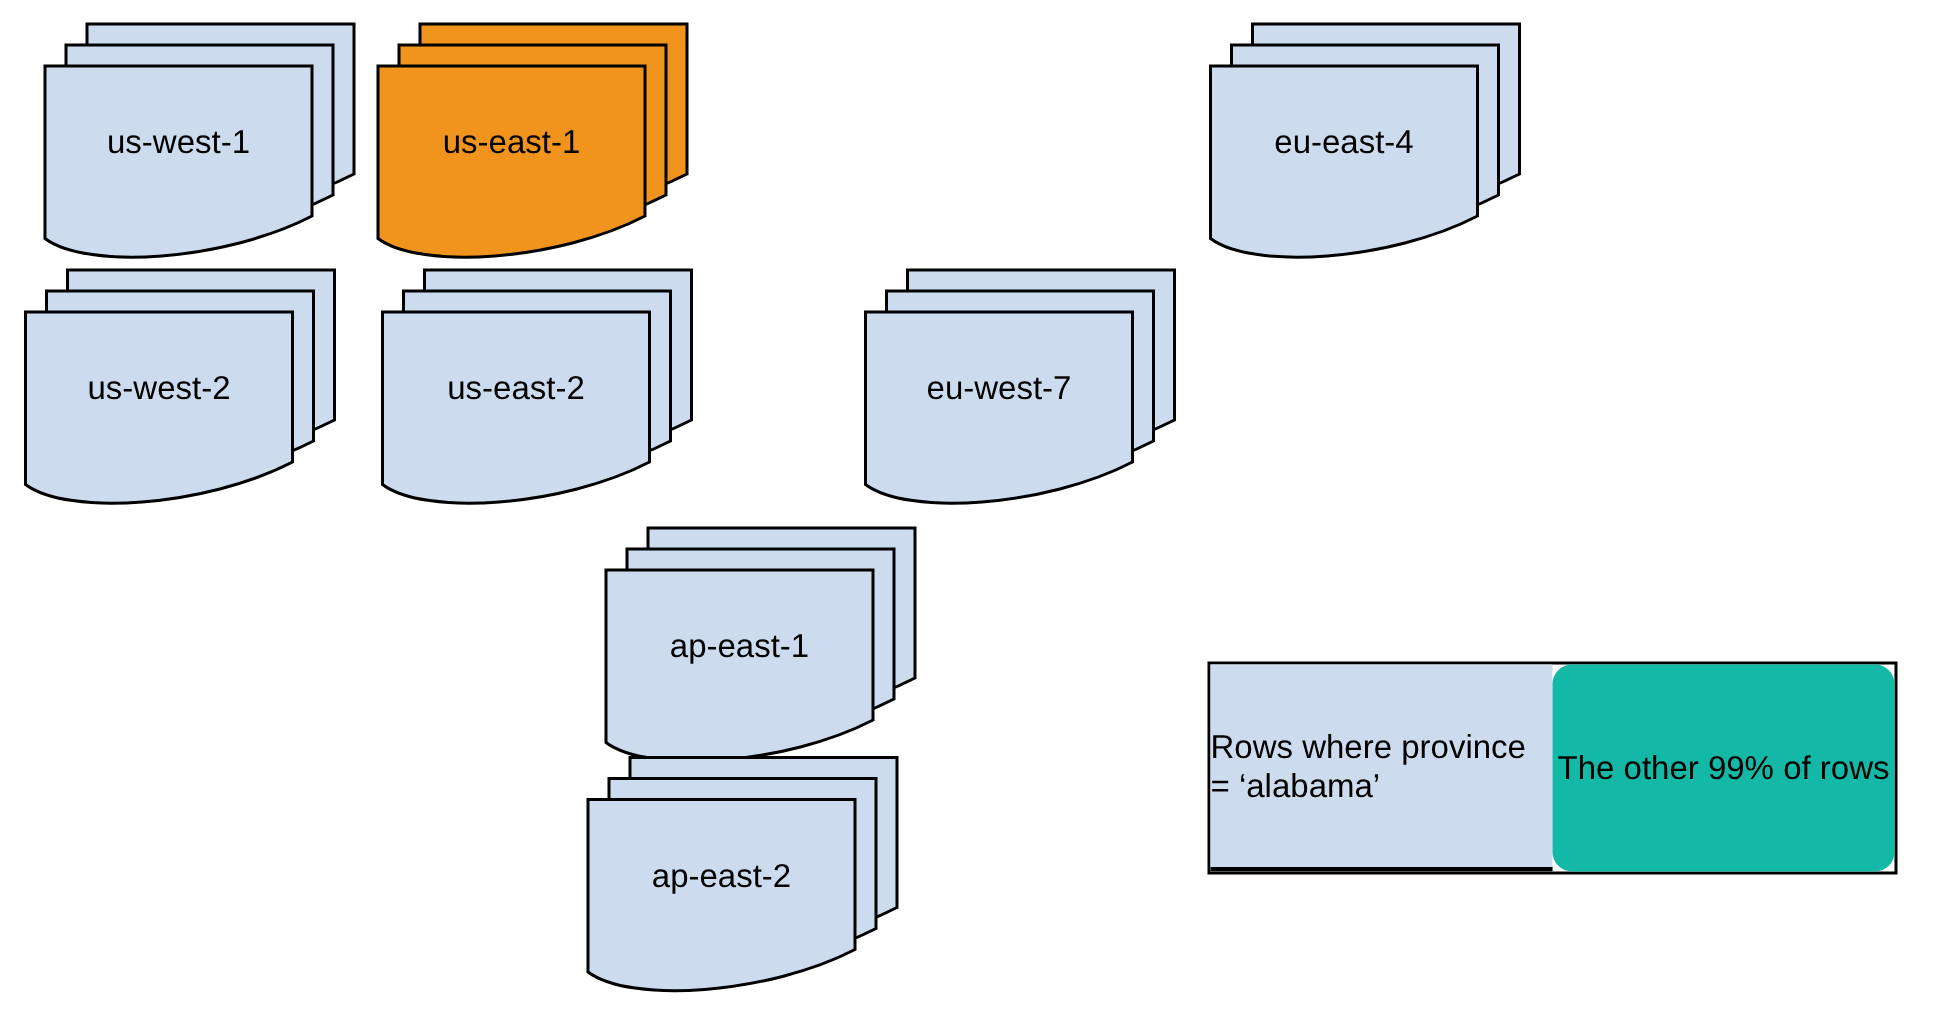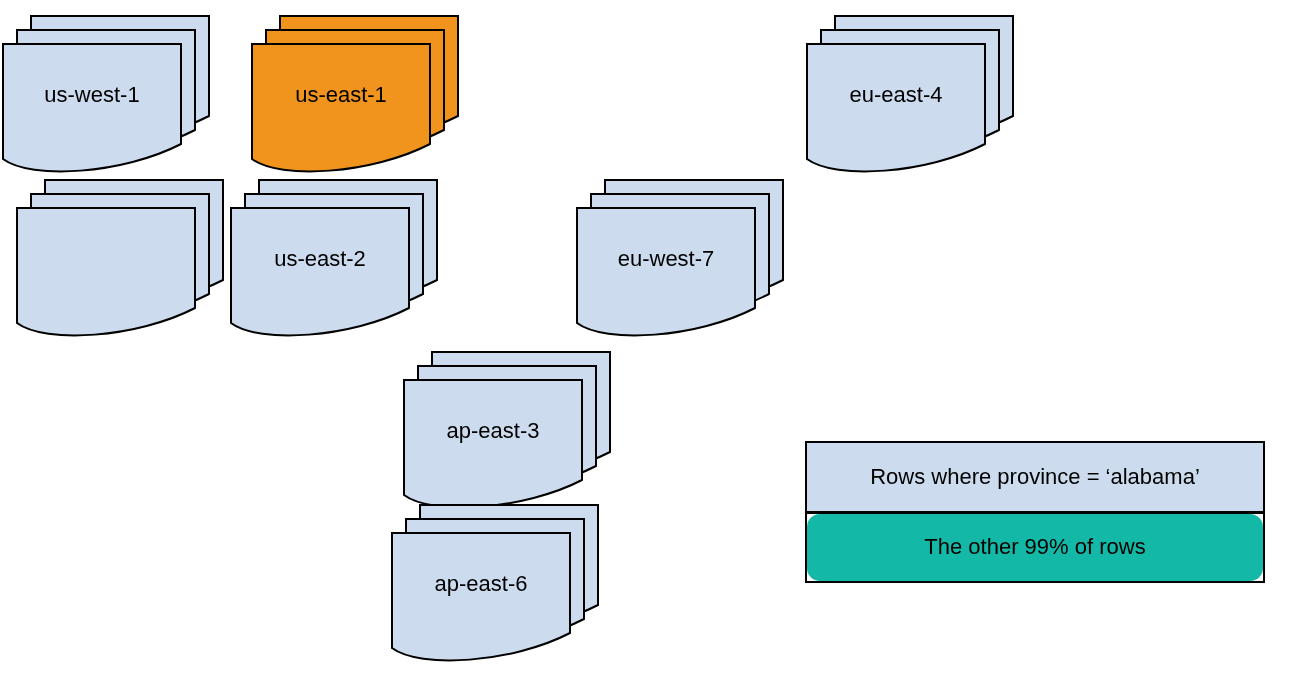--- a/index.html
+++ b/index.html
@@ -43,21 +43,21 @@
   }
   .legend {
     position: absolute;
     left: 805px;
     top: 441px;
     width: 460px;
     height: 142px;
     border: 2px solid #000000;
     box-sizing: border-box;
     display: flex;
-    flex-direction: column;
+    flex-direction: row;
     justify-content: space-between;
   }
   .legend-row {
     flex: 1;
     display: flex;
     align-items: center;
     justify-content: center;
     font-size: 22px;
     color: #000000;
   }
@@ -70,21 +70,21 @@
 
 <div id="canvas">
   <div class="legend">
     <div class="legend-row first" style="background: rgb(204, 220, 238);">
       <span>Rows where province = ‘alabama’</span>
     </div>
     <div class="legend-row" style="background: #14b8a6; border-radius: 13px;">
       <span>The other 99% of rows</span>
     </div>
   </div>
-<div class="doc-stack" style="left: 1px; top: 14px;">
+<div class="doc-stack" style="left: 28px; top: 14px;">
     <svg class="doc back" width="182" height="140" viewBox="0 0 182 140">
       <path d="M2 2 L180 2 L180 102 C122 132 30 138 2 117 Z" fill="#ccdcee" stroke="#000000" stroke-width="2"></path>
     </svg>
     <svg class="doc mid" width="182" height="140" viewBox="0 0 182 140">
       <path d="M2 2 L180 2 L180 102 C122 132 30 138 2 117 Z" fill="#ccdcee" stroke="#000000" stroke-width="2"></path>
     </svg>
     <svg class="doc front" width="182" height="140" viewBox="0 0 182 140">
       <path d="M2 2 L180 2 L180 102 C122 132 30 138 2 117 Z" fill="#ccdcee" stroke="#000000" stroke-width="2"></path>
     </svg>
     <div class="doc-label">us-west-1</div>
@@ -116,22 +116,23 @@
     <div class="doc-stack" style="left: 15px; top: 178px;">
     <svg class="doc back" width="182" height="140" viewBox="0 0 182 140">
       <path d="M2 2 L180 2 L180 102 C122 132 30 138 2 117 Z" fill="#ccdcee" stroke="#000000" stroke-width="2"></path>
     </svg>
     <svg class="doc mid" width="182" height="140" viewBox="0 0 182 140">
       <path d="M2 2 L180 2 L180 102 C122 132 30 138 2 117 Z" fill="#ccdcee" stroke="#000000" stroke-width="2"></path>
     </svg>
     <svg class="doc front" width="182" height="140" viewBox="0 0 182 140">
       <path d="M2 2 L180 2 L180 102 C122 132 30 138 2 117 Z" fill="#ccdcee" stroke="#000000" stroke-width="2"></path>
     </svg>
+    <div class="doc-label">us-west-2</div>
   </div>
-    <div class="doc-stack" style="left: 229px; top: 178px;">
+    <div class="doc-stack" style="left: 253px; top: 178px;">
     <svg class="doc back" width="182" height="140" viewBox="0 0 182 140">
       <path d="M2 2 L180 2 L180 102 C122 132 30 138 2 117 Z" fill="#ccdcee" stroke="#000000" stroke-width="2"></path>
     </svg>
     <svg class="doc mid" width="182" height="140" viewBox="0 0 182 140">
       <path d="M2 2 L180 2 L180 102 C122 132 30 138 2 117 Z" fill="#ccdcee" stroke="#000000" stroke-width="2"></path>
     </svg>
     <svg class="doc front" width="182" height="140" viewBox="0 0 182 140">
       <path d="M2 2 L180 2 L180 102 C122 132 30 138 2 117 Z" fill="#ccdcee" stroke="#000000" stroke-width="2"></path>
     </svg>
     <div class="doc-label">us-east-2</div>
@@ -151,27 +152,27 @@
     <div class="doc-stack" style="left: 402px; top: 350px;">
     <svg class="doc back" width="182" height="140" viewBox="0 0 182 140">
       <path d="M2 2 L180 2 L180 102 C122 132 30 138 2 117 Z" fill="#ccdcee" stroke="#000000" stroke-width="2"></path>
     </svg>
     <svg class="doc mid" width="182" height="140" viewBox="0 0 182 140">
       <path d="M2 2 L180 2 L180 102 C122 132 30 138 2 117 Z" fill="#ccdcee" stroke="#000000" stroke-width="2"></path>
     </svg>
     <svg class="doc front" width="182" height="140" viewBox="0 0 182 140">
       <path d="M2 2 L180 2 L180 102 C122 132 30 138 2 117 Z" fill="#ccdcee" stroke="#000000" stroke-width="2"></path>
     </svg>
-    <div class="doc-label">ap-east-3</div>
+    <div class="doc-label">ap-east-1</div>
   </div>
     <div class="doc-stack" style="left: 390px; top: 503px;">
     <svg class="doc back" width="182" height="140" viewBox="0 0 182 140">
       <path d="M2 2 L180 2 L180 102 C122 132 30 138 2 117 Z" fill="#ccdcee" stroke="#000000" stroke-width="2"></path>
     </svg>
     <svg class="doc mid" width="182" height="140" viewBox="0 0 182 140">
       <path d="M2 2 L180 2 L180 102 C122 132 30 138 2 117 Z" fill="#ccdcee" stroke="#000000" stroke-width="2"></path>
     </svg>
     <svg class="doc front" width="182" height="140" viewBox="0 0 182 140">
       <path d="M2 2 L180 2 L180 102 C122 132 30 138 2 117 Z" fill="#ccdcee" stroke="#000000" stroke-width="2"></path>
     </svg>
-    <div class="doc-label">ap-east-6</div>
+    <div class="doc-label">ap-east-2</div>
   </div>
   </div>
 
 </body></html>

